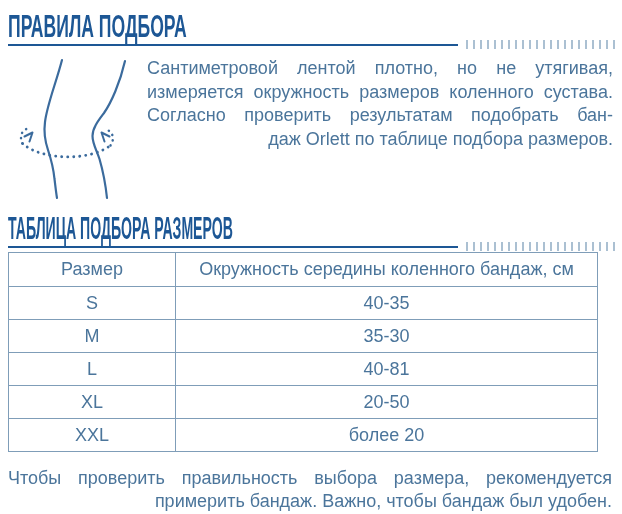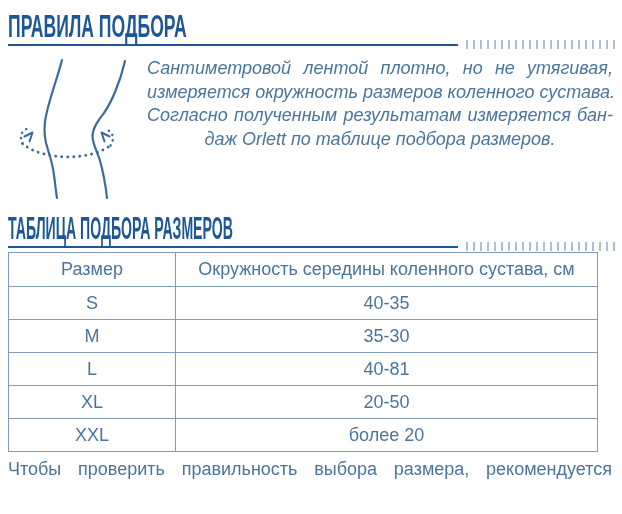--- a/index.html
+++ b/index.html
@@ -29,23 +29,23 @@
   .rule-row{display:flex;align-items:center;height:7px;width:606px;}
   .rule{width:450px;height:2px;background:var(--heading);flex:none;}
   .ticks{
     margin-left:8px;
     width:154px;height:9px;flex:none;
     background:repeating-linear-gradient(90deg,var(--ticks) 0 2px,transparent 2px 7px);
   }
 
   .content1{display:flex;margin-top:9px;height:146px;}
   .knee{width:132px;height:146px;flex:none;}
-  .para{margin-left:7px;width:466px;font-size:18px;line-height:23.5px;color:var(--body_text);font-style:italic;}
+  .para{margin-left:7px;width:466px;font-size:18px;line-height:23.5px;color:var(--body_text);}
   .jline{text-align:justify;text-align-last:justify;white-space:nowrap;}
-  .lline{text-align:center;white-space:nowrap;}
+  .lline{text-align:right;white-space:nowrap;}
 
   .sec2{margin-top:10px;}
   table{
     margin-top:2px;
     width:590px;
     border-collapse:collapse;
     table-layout:fixed;
   }
   td{
     border:1px solid var(--table_border);
@@ -53,21 +53,21 @@
     font-size:18px;
     text-align:center;
     vertical-align:middle;
     height:33px;
     overflow:hidden;
     white-space:nowrap;
   }
   tr.head td{height:34px;}
   td.col-size{width:167px;}
 
-  .note{margin-top:6px;width:604px;font-size:18px;line-height:23px;color:var(--body_text);}
+  .note{margin-top:15px;width:604px;font-size:18px;line-height:23px;color:var(--body_text);}
 </style>
 </head>
 <body>
 
 <div>
   <div class="section-title h1">ПРАВИЛА ПОДБОРА</div>
   <div class="rule-row">
     <div class="rule"></div>
     <div class="ticks"></div>
   </div>
@@ -83,38 +83,38 @@
       <path d="M 14.5 86.5 C 11.5 80 13 74.5 18.5 72" stroke="var(--illustration)" stroke-width="2.5" stroke-linecap="round" stroke-dasharray="0.1 5.4"></path>
       <path d="M 102.5 88.5 C 106.5 82.5 105.5 76 99.5 73" stroke="var(--illustration)" stroke-width="2.5" stroke-linecap="round" stroke-dasharray="0.1 5.4"></path>
 
       <path d="M 16.5 79.5 L 24.5 75.5 L 21.5 84.5" stroke="var(--illustration)" stroke-width="2" stroke-linecap="round" stroke-linejoin="round"></path>
       <path d="M 101.5 79.5 L 93.5 75.5 L 96.5 84.5" stroke="var(--illustration)" stroke-width="2" stroke-linecap="round" stroke-linejoin="round"></path>
     </svg>
 
     <div class="para">
       <div class="jline">Сантиметровой лентой плотно, но не утягивая,</div>
       <div class="jline">измеряется окружность размеров коленного сустава.</div>
-      <div class="jline">Согласно полученным результатам измеряется бан-</div>
+      <div class="jline">Согласно проверить результатам подобрать бан-</div>
       <div class="lline">даж Orlett по таблице подбора размеров.</div>
     </div>
   </div>
 </div>
 
 <div class="sec2">
   <div class="section-title h2">ТАБЛИЦА ПОДБОРА РАЗМЕРОВ</div>
   <div class="rule-row">
     <div class="rule"></div>
     <div class="ticks"></div>
   </div>
 
   <table>
     <tbody>
       <tr class="head">
         <td class="col-size">Размер</td>
-        <td>Окружность середины коленного сустава, см</td>
+        <td>Окружность середины коленного бандаж, см</td>
       </tr>
       <tr>
         <td class="col-size">S</td>
         <td>40-35</td>
       </tr>
       <tr>
         <td class="col-size">M</td>
         <td>35-30</td>
       </tr>
       <tr>
@@ -127,14 +127,15 @@
       </tr>
       <tr>
         <td class="col-size">XXL</td>
         <td>более 20</td>
       </tr>
     </tbody>
   </table>
 
   <div class="note">
     <div class="jline">Чтобы проверить правильность выбора размера, рекомендуется</div>
+    <div class="lline">примерить бандаж. Важно, чтобы бандаж был удобен.</div>
   </div>
 </div>
 
 </body></html>

